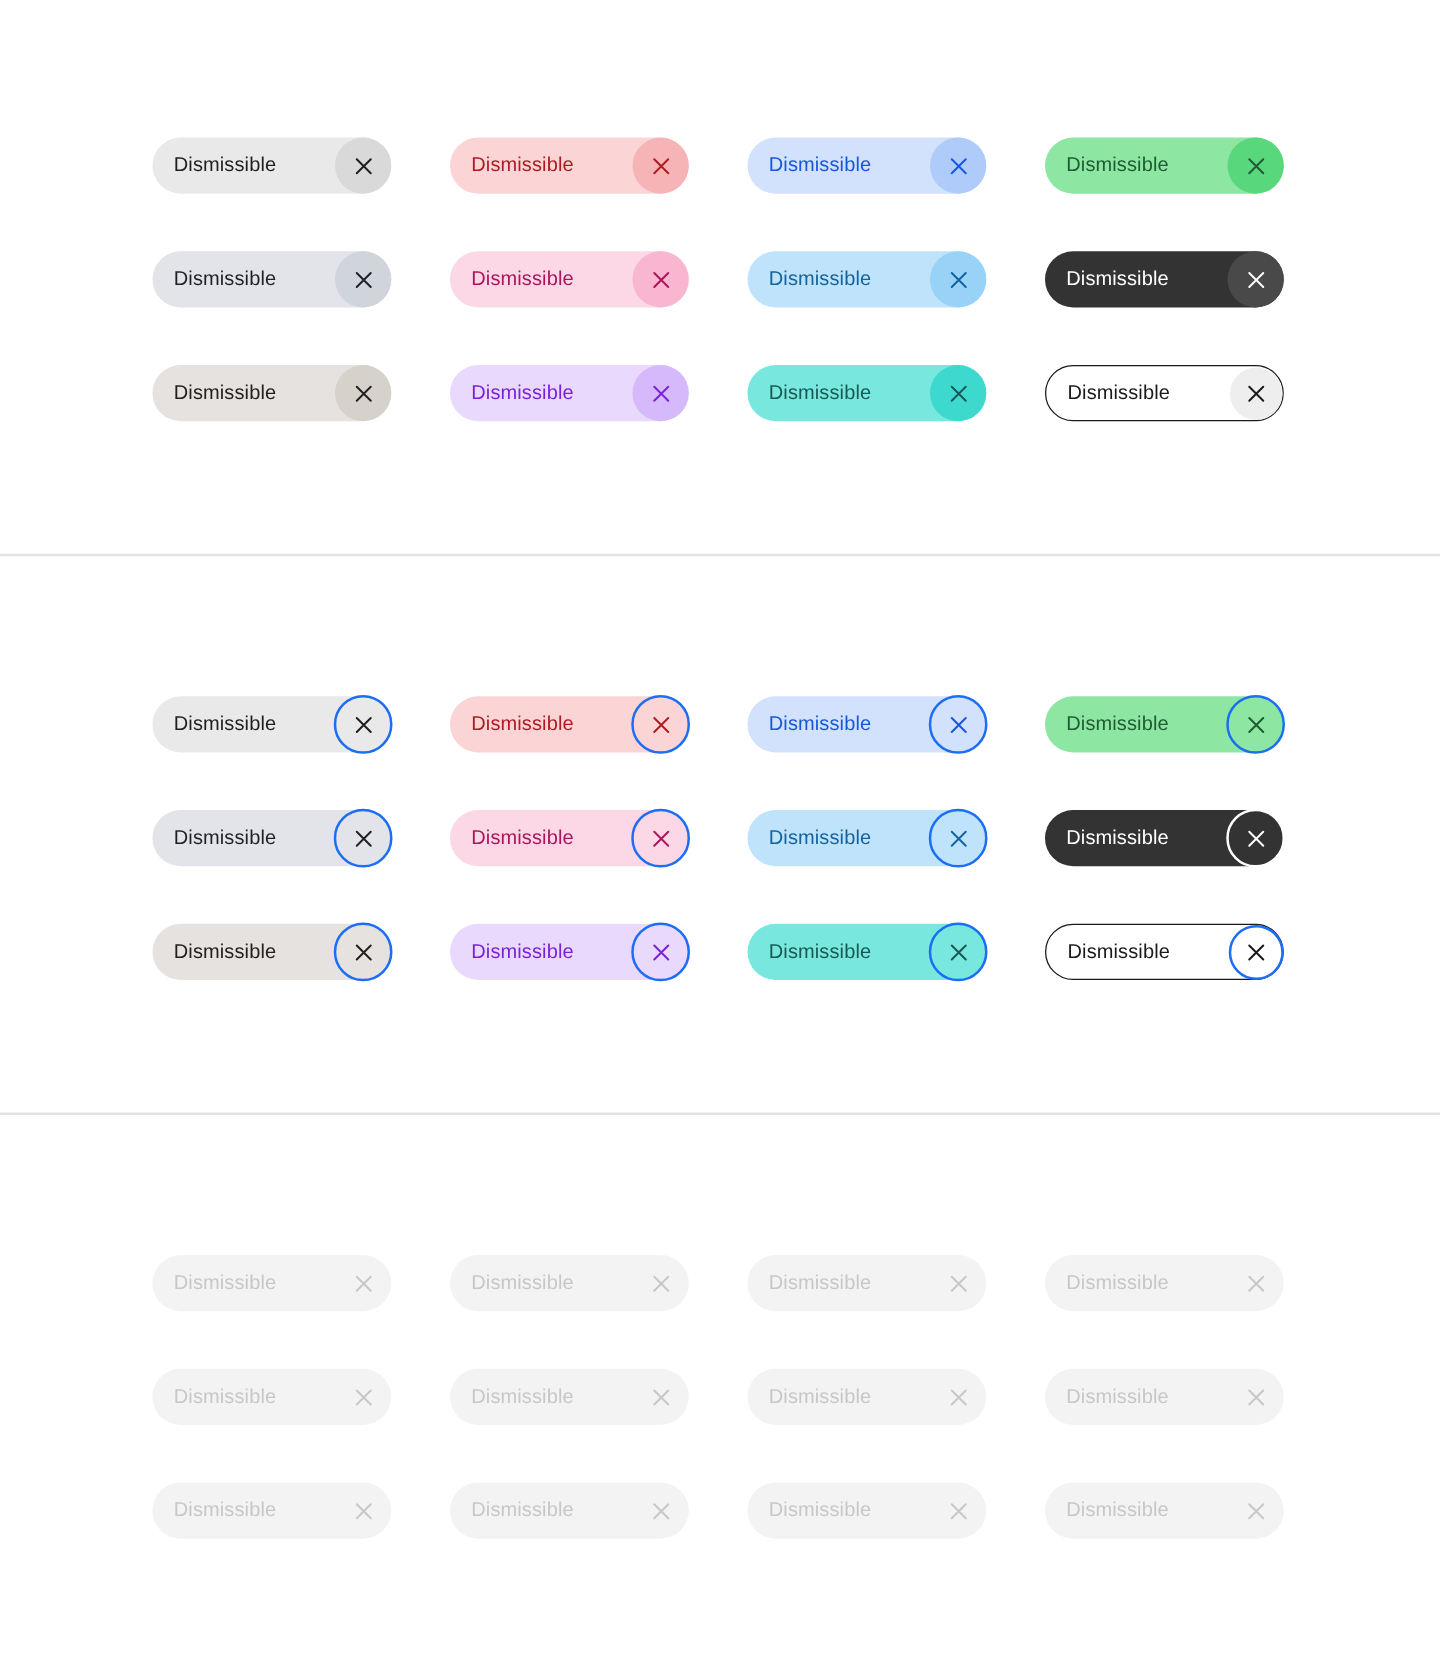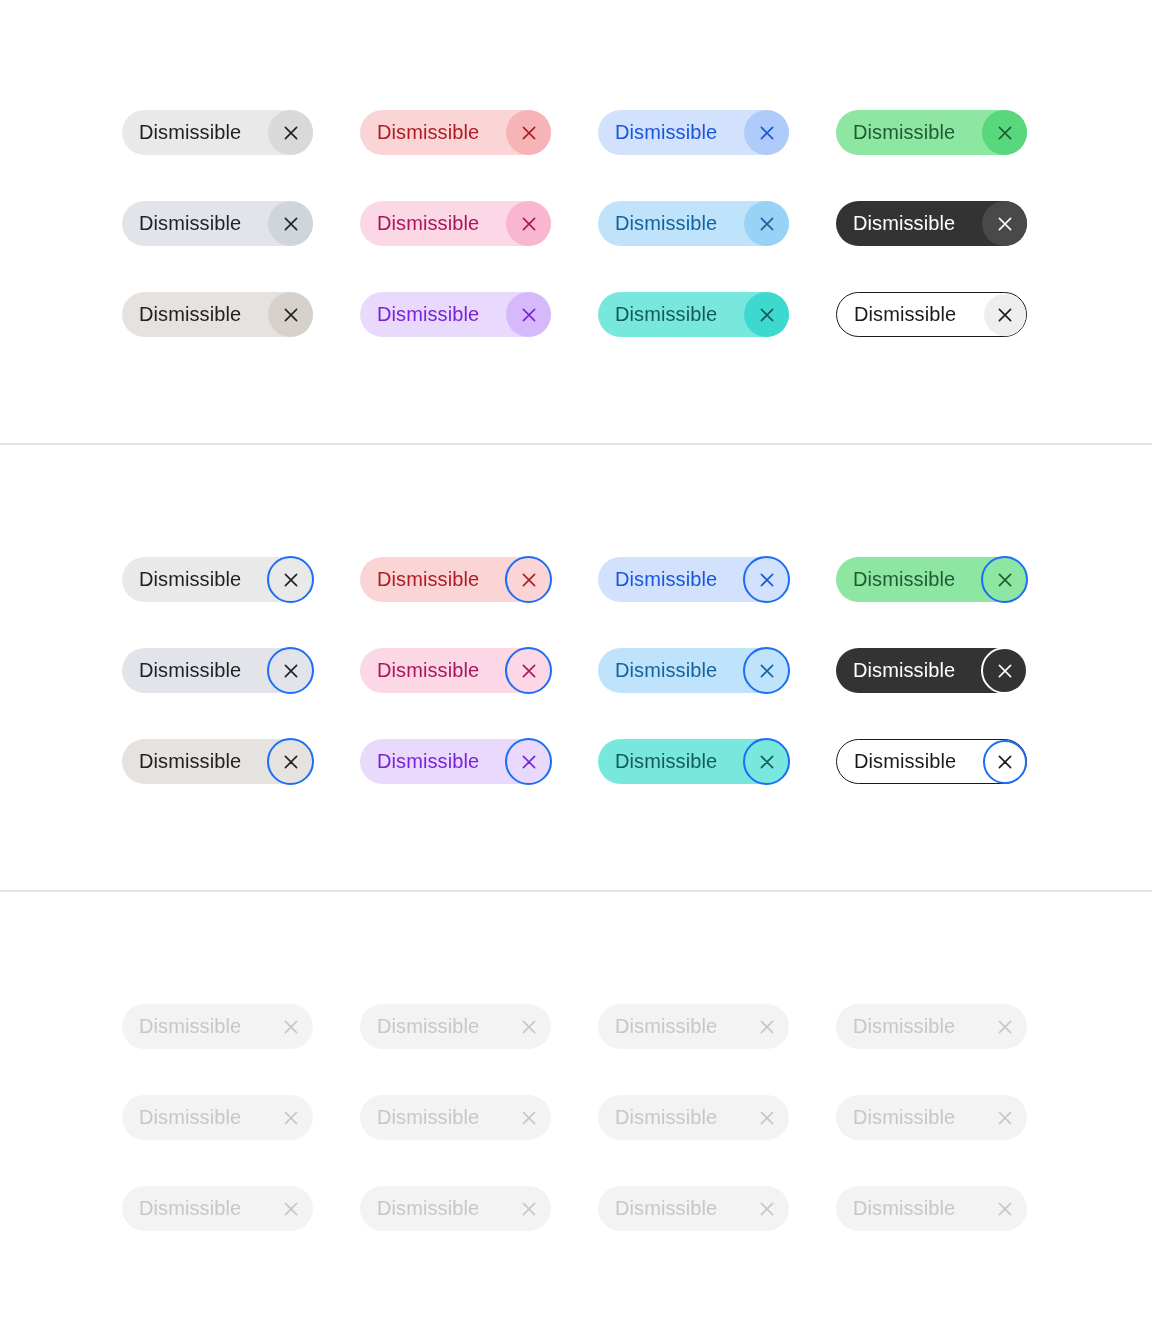--- a/index.html
+++ b/index.html
@@ -29,21 +29,21 @@
   #divider-1 { top: 443px; }
   #divider-2 { top: 890px; }
 
   .tag {
     width: 191px; height: 45px;
     box-sizing: border-box;
     border-radius: 23px;
     display: flex; align-items: center;
     background: var(--bg);
     color: var(--fg);
-    font-size: 20px;
+    font-size: 16px;
     font-weight: 500;
     letter-spacing: 0.1px;
     position: relative;
   }
   .tag-label { margin-left: 17px; white-space: nowrap; }
 
   .close-btn {
     margin-left: auto; flex: none;
     width: 45px; height: 45px;
     border-radius: 50%;

